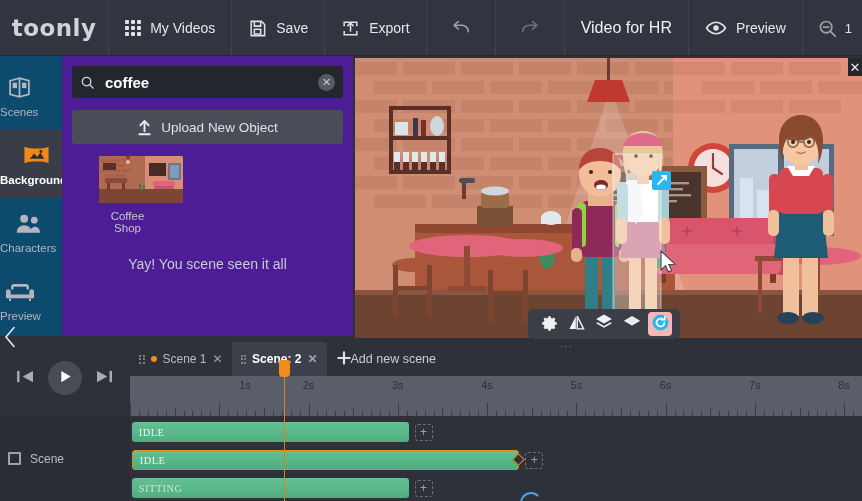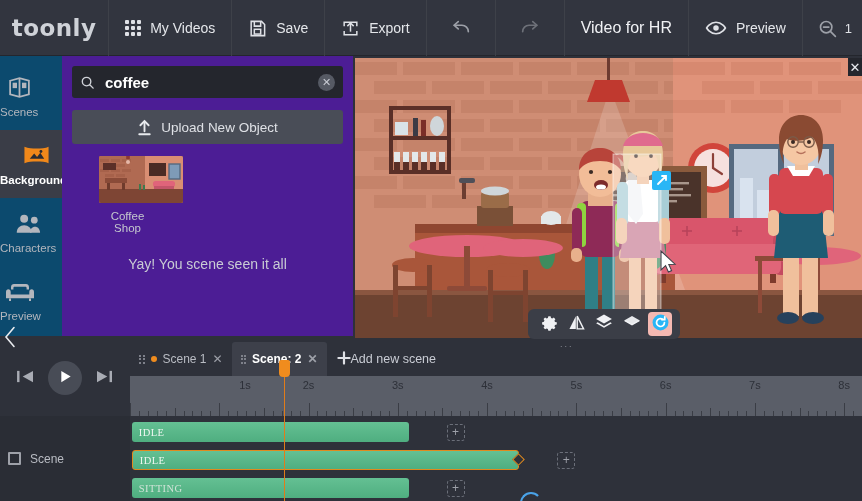--- a/index.html
+++ b/index.html
@@ -193,21 +193,21 @@
     position: absolute; left: 0; top: 78px; width: 862px; height: 85px;
     background: #2e313a; overflow: hidden;
   }
   #track-label {
     position: absolute; left: 0; top: 0; width: 130px; height: 85px;
     display: flex; align-items: center; gap: 9px; padding-left: 8px;
     font-size: 12px; color: #b9bcc3;
     background: #2a2d35;
   }
   .film-ic { width: 13px; height: 13px; border: 2px solid #9ea1a9; border-radius: 1px; }
-  .track-row { position: absolute; left: 130px; height: 20px; display: flex; align-items: center; gap: 32px; }
+  .track-row { position: absolute; left: 130px; height: 20px; display: flex; align-items: center; }
   .track-bar {
     height: 20px; border-radius: 3px; display: flex; align-items: center;
     padding-left: 7px; font-size: 10.5px; color: #eef6f0;
     background: linear-gradient(180deg,#64c093,#4fae80);
     font-family: "Liberation Serif", serif; letter-spacing: .4px;
     position: relative; cursor: pointer;
   }
   .track-bar.selected { border: 1.5px solid #e08a1e; }
   .track-bar.dim { color: #cfe3d7; }
   .kf {

